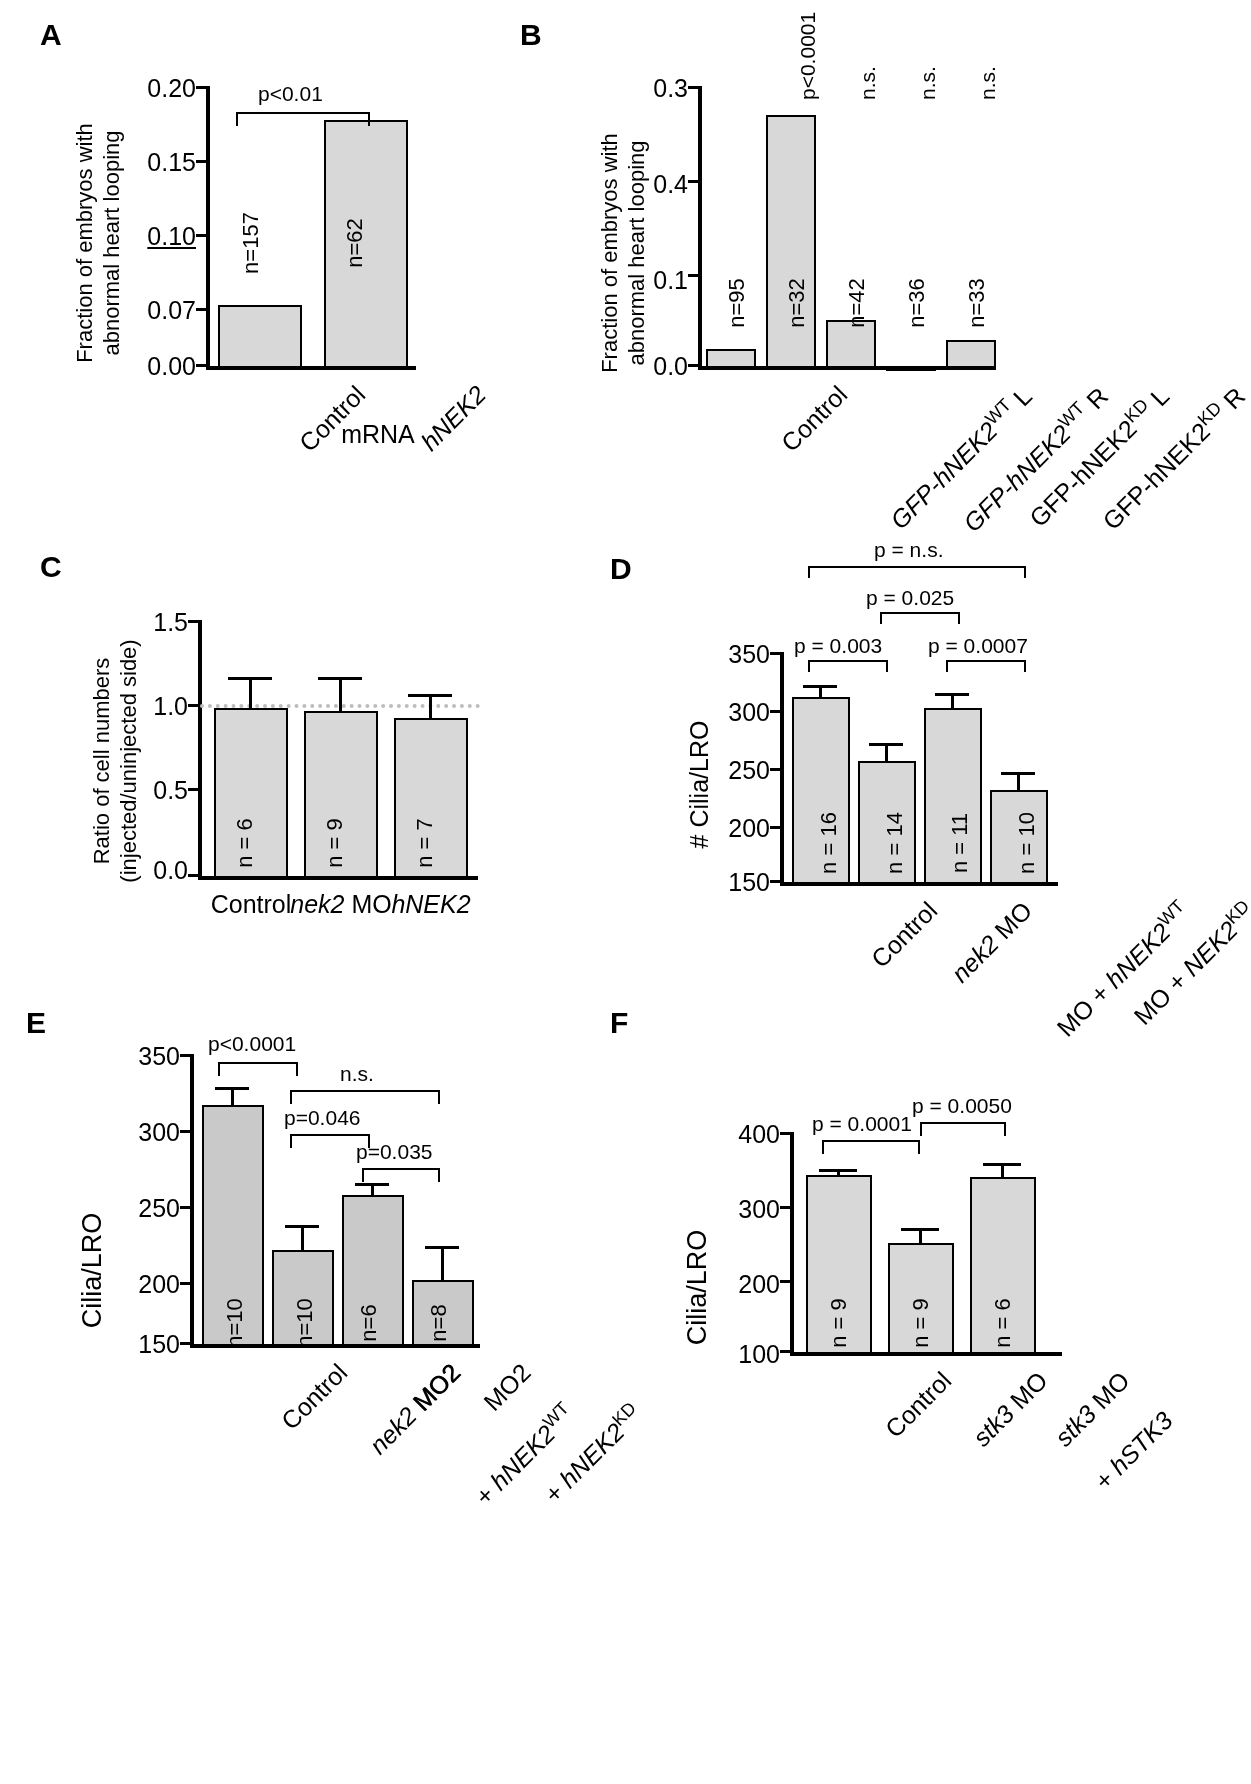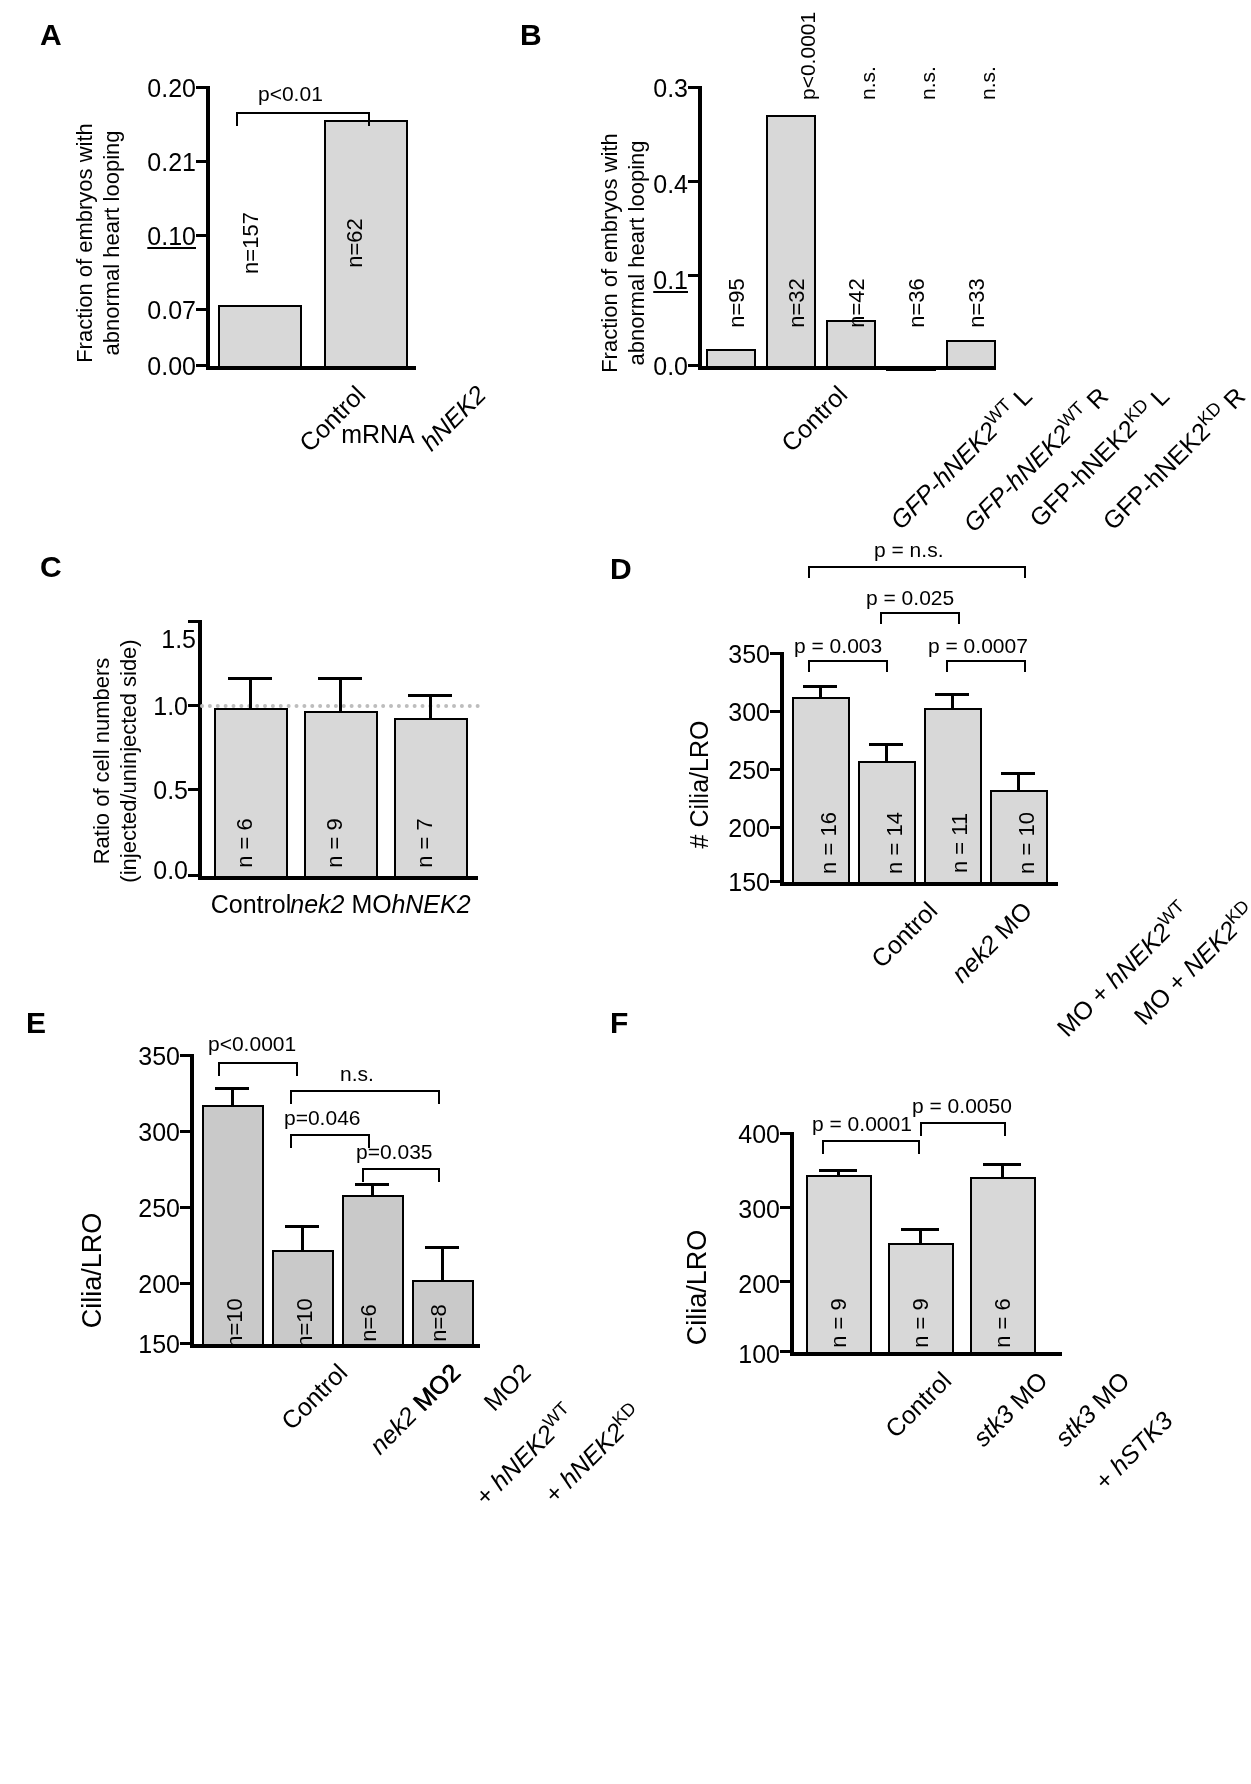--- a/index.html
+++ b/index.html
@@ -46,21 +46,21 @@
 </head>
 <body>
 
 <div class="panel" style="left:0;top:0;width:500px;height:500px;">
   <div class="panel-letter" style="left:40px;top:18px;">A</div>
 
   <div class="ylabel" style="left:-55px;top:230px;width:280px;transform:rotate(-90deg);">Fraction of embryos with</div>
   <div class="ylabel" style="left:-28px;top:230px;width:280px;transform:rotate(-90deg);">abnormal heart looping</div>
 
   <div class="ytick-label" style="left:110px;top:74px;width:86px;">0.20</div>
-  <div class="ytick-label" style="left:110px;top:148px;width:86px;">0.21</div>
+  <div class="ytick-label" style="left:110px;top:148px;width:86px;">0.15</div>
   <div class="ytick-label" style="left:110px;top:222px;width:86px;text-decoration:underline;">0.10</div>
   <div class="ytick-label" style="left:110px;top:296px;width:86px;">0.07</div>
   <div class="ytick-label" style="left:110px;top:352px;width:86px;">0.00</div>
 
   <div class="axis-line" style="left:206px;top:86px;width:4px;height:282px;"></div>
   <div class="axis-line" style="left:206px;top:366px;width:210px;height:4px;"></div>
 
   <div class="tick" style="left:196px;top:86px;"></div>
   <div class="tick" style="left:196px;top:160px;"></div>
   <div class="tick" style="left:196px;top:234px;"></div>
@@ -84,21 +84,21 @@
 </div>
 
 <div class="panel" style="left:500px;top:0;width:751px;height:520px;">
   <div class="panel-letter" style="left:20px;top:18px;">B</div>
 
   <div class="ylabel" style="left:-30px;top:240px;width:280px;transform:rotate(-90deg);">Fraction of embryos with</div>
   <div class="ylabel" style="left:-3px;top:240px;width:280px;transform:rotate(-90deg);">abnormal heart looping</div>
 
   <div class="ytick-label" style="left:128px;top:74px;width:60px;">0.3</div>
   <div class="ytick-label" style="left:128px;top:170px;width:60px;">0.4</div>
-  <div class="ytick-label" style="left:128px;top:266px;width:60px;text-decoration:underline;">0.1</div>
+  <div class="ytick-label" style="left:128px;top:266px;width:60px;">0.1</div>
   <div class="ytick-label" style="left:128px;top:352px;width:60px;">0.0</div>
 
   <div class="axis-line" style="left:198px;top:86px;width:4px;height:282px;"></div>
   <div class="axis-line" style="left:198px;top:366px;width:298px;height:4px;"></div>
 
   <div class="tick" style="left:188px;top:86px;"></div>
   <div class="tick" style="left:188px;top:180px;"></div>
   <div class="tick" style="left:188px;top:274px;"></div>
   <div class="tick" style="left:188px;top:364px;"></div>
 
@@ -133,21 +133,21 @@
     <span>GFP-hNEK2</span><sup>KD</sup><span> R</span>
   </div>
 </div>
 
 <div class="panel" style="left:0;top:530px;width:560px;height:470px;">
   <div class="panel-letter" style="left:40px;top:20px;">C</div>
 
   <div class="ylabel" style="left:-38px;top:218px;width:280px;transform:rotate(-90deg);">Ratio of cell numbers</div>
   <div class="ylabel" style="left:-11px;top:218px;width:280px;transform:rotate(-90deg);">(injected/uninjected side)</div>
 
-  <div class="ytick-label" style="left:136px;top:78px;width:60px;margin-top:17px;">1.5</div>
+  <div class="ytick-label" style="left:128px;top:78px;width:60px;">1.5</div>
   <div class="ytick-label" style="left:128px;top:162px;width:60px;">1.0</div>
   <div class="ytick-label" style="left:128px;top:246px;width:60px;">0.5</div>
   <div class="ytick-label" style="left:128px;top:326px;width:60px;">0.0</div>
 
   <div class="axis-line" style="left:198px;top:90px;width:4px;height:258px;"></div>
   <div class="axis-line" style="left:198px;top:346px;width:280px;height:4px;"></div>
 
   <div class="tick" style="left:188px;top:90px;"></div>
   <div class="tick" style="left:188px;top:174px;"></div>
   <div class="tick" style="left:188px;top:258px;"></div>

